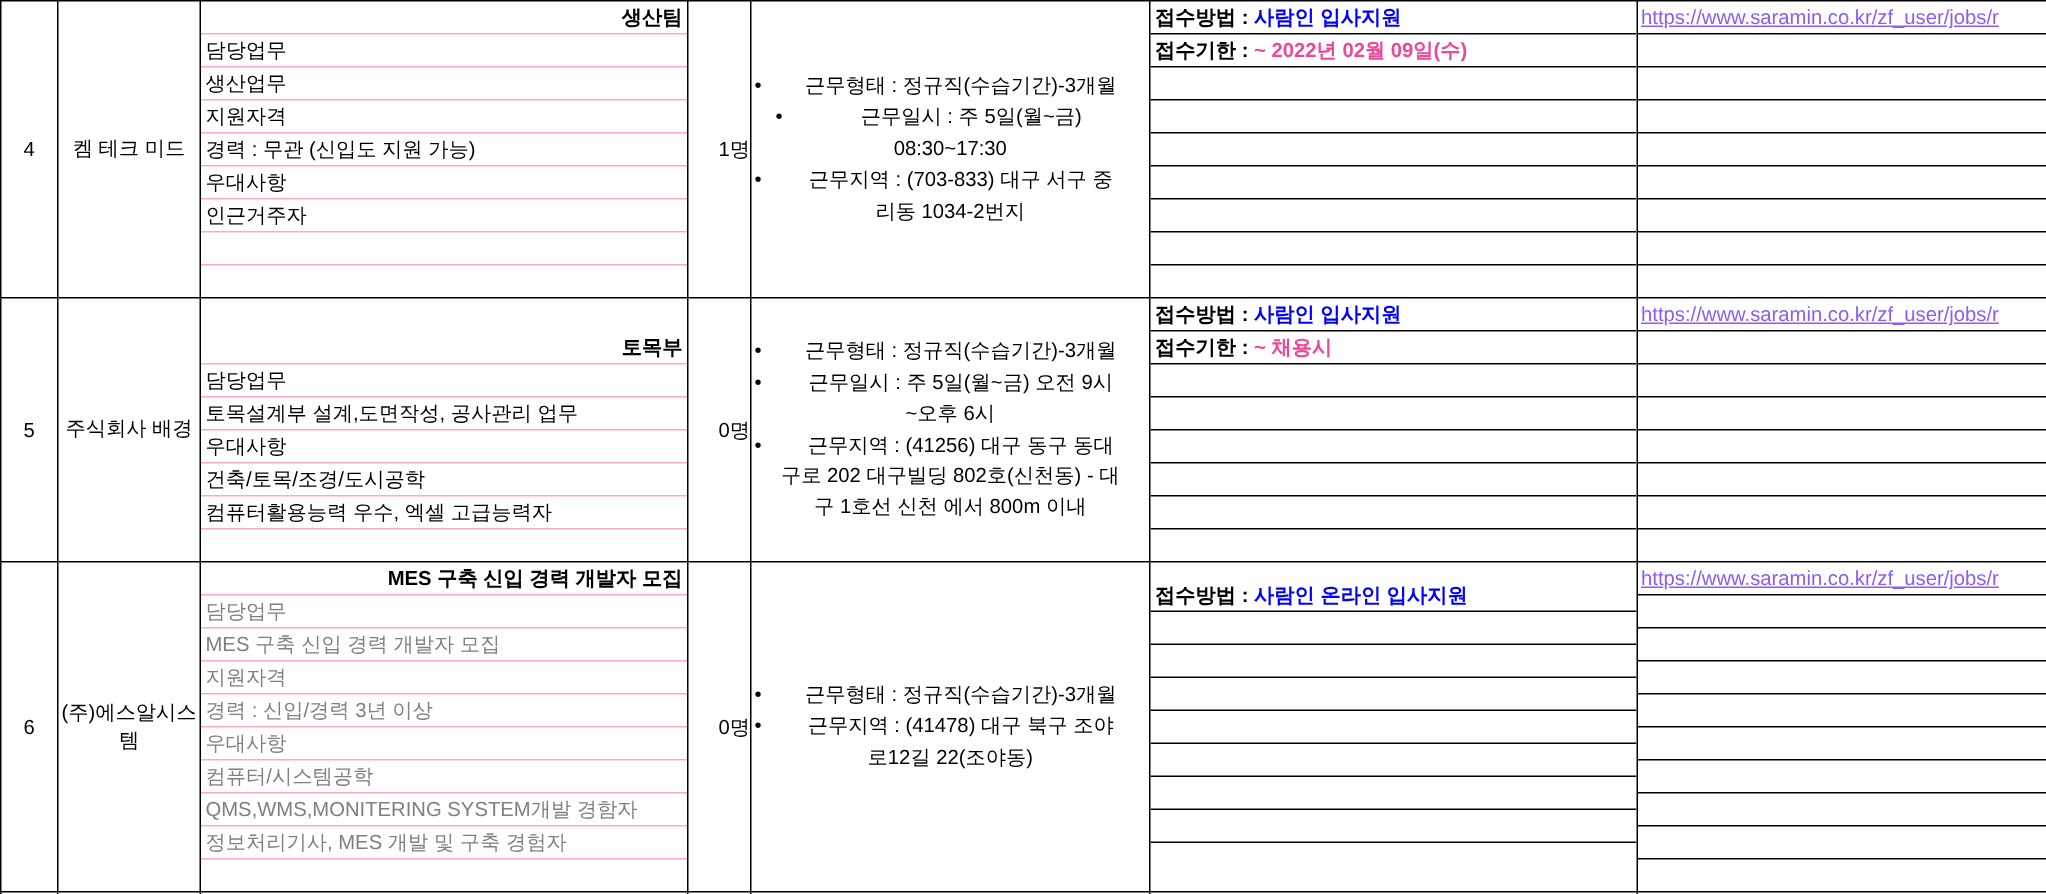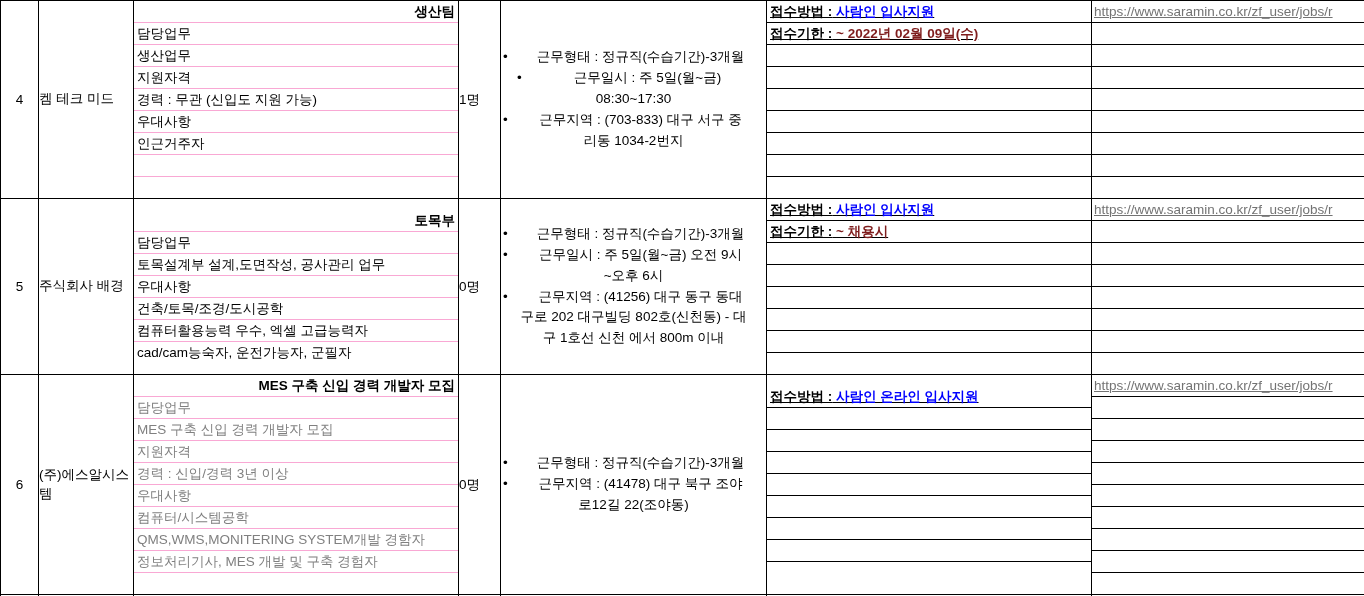--- a/index.html
+++ b/index.html
@@ -33,26 +33,27 @@
   col.c-cnt   { width: 42px; }
   col.c-work  { width: 266px; }
   col.c-apply { width: 325px; }
   col.c-link  { width: 273px; }
 
   .cell-no {
     text-align: center;
     font-size: 13.5px;
   }
   .cell-comp {
+    text-align: center;
     font-size: 13.5px;
     line-height: 1.35;
     padding: 0 2px;
   }
   .cell-cnt {
-    text-align: left;
+    text-align: right;
     font-size: 13.5px;
   }
 
   
   table.inner {
     border-collapse: collapse;
     table-layout: fixed;
     width: 100%;
   }
   table.inner td {
@@ -106,52 +107,51 @@
   }
   .cell-work li.sub > .bullet {
     left: 16px;
   }
 
   
   table.applytbl {
     border-collapse: collapse;
     table-layout: fixed;
     width: 100%;
-    text-decoration: underline;
   }
   table.applytbl td {
     border: 1px solid #000000;
     height: 21px;
     line-height: 21px;
     padding: 0 3px;
     font-size: 13.5px;
     white-space: nowrap;
     overflow: hidden;
   }
   .lbl { font-weight: bold; }
   .val-blue { color: #0000ff; font-weight: bold; }
-  .val-red  { color: #7f1d1d; font-weight: bold; }
+  .val-red  { color: #ec4899; font-weight: bold; }
 
   
   table.linktbl {
     border-collapse: collapse;
     table-layout: fixed;
     width: 100%;
   }
   table.linktbl td {
     border: 1px solid #000000;
     height: 21px;
     line-height: 21px;
     padding: 0 2px;
     font-size: 13.5px;
     white-space: nowrap;
     overflow: hidden;
   }
   a.xlink {
-    color: #737373;
+    color: #8b5cf6;
     text-decoration: underline;
     font-size: 13.5px;
   }
 </style>
 </head>
 <body>
 
 <table class="sheet">
   <colgroup>
     <col class="c-no">
@@ -293,23 +293,20 @@
               </tr>
               <tr>
                 <td class="d-blank nob-left nob-right">우대사항</td>
               </tr>
               <tr>
                 <td class="d-blank nob-left nob-right">건축/토목/조경/도시공학</td>
               </tr>
               <tr>
                 <td class="d-blank nob-left nob-right">컴퓨터활용능력 우수, 엑셀 고급능력자</td>
               </tr>
-              <tr>
-                <td class="d-blank nob-left nob-right nob-bottom">cad/cam능숙자, 운전가능자, 군필자</td>
-              </tr>
             </tbody>
           </table>
         </td>
         <td class="cell-cnt">0명</td>
         <td class="cell-work">
           <ul>
             <li><span class="bullet">•</span><span>근무형태 : 정규직(수습기간)-3개월</span></li>
             <li><span class="bullet">•</span><span>근무일시 : 주 5일(월~금) 오전 9시</span></li>
             <li style="padding-left:0"><span>~오후 6시</span></li>
             <li><span class="bullet">•</span><span>근무지역 : (41256) 대구 동구 동대</span></li>

